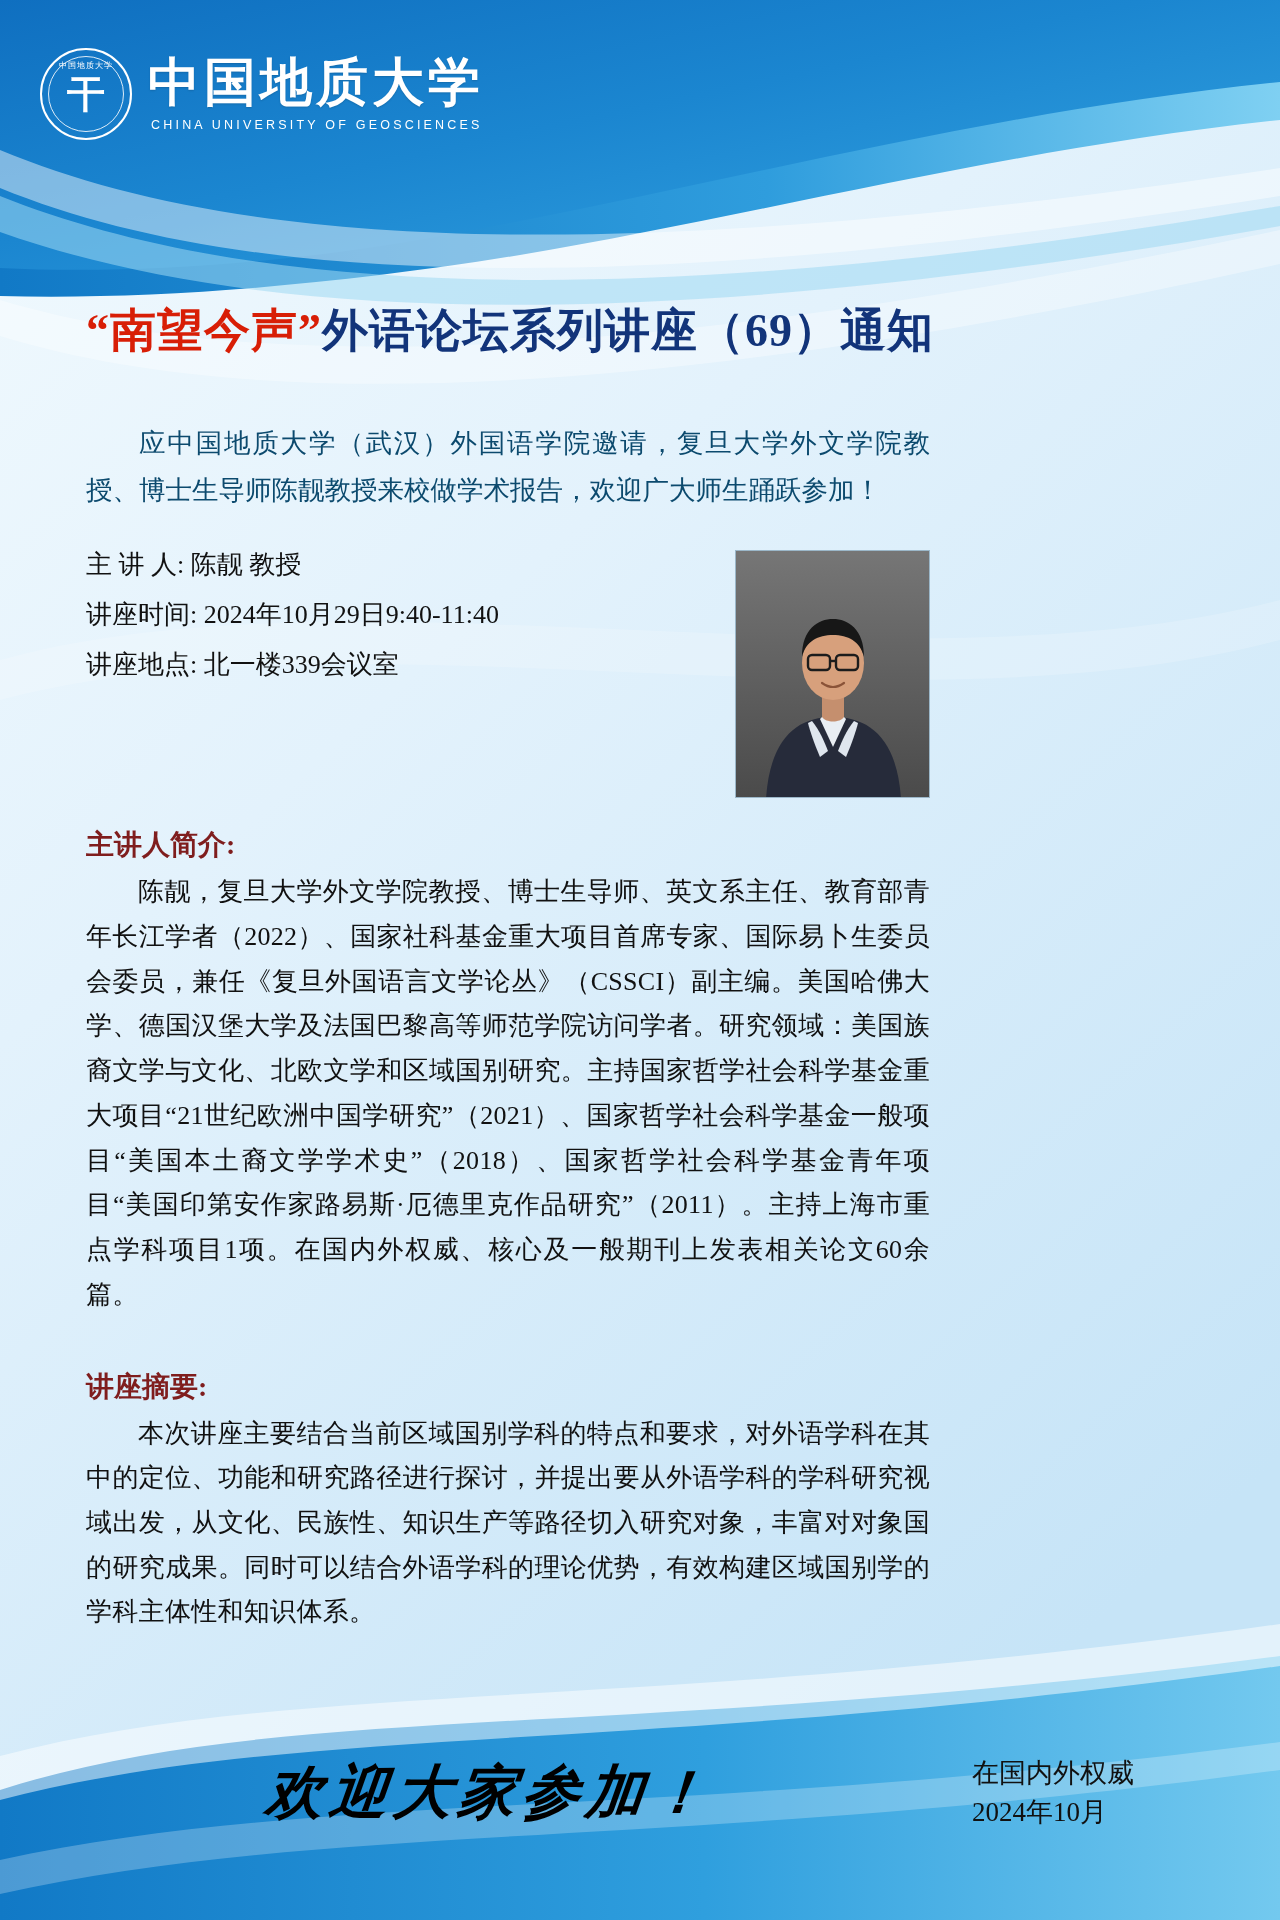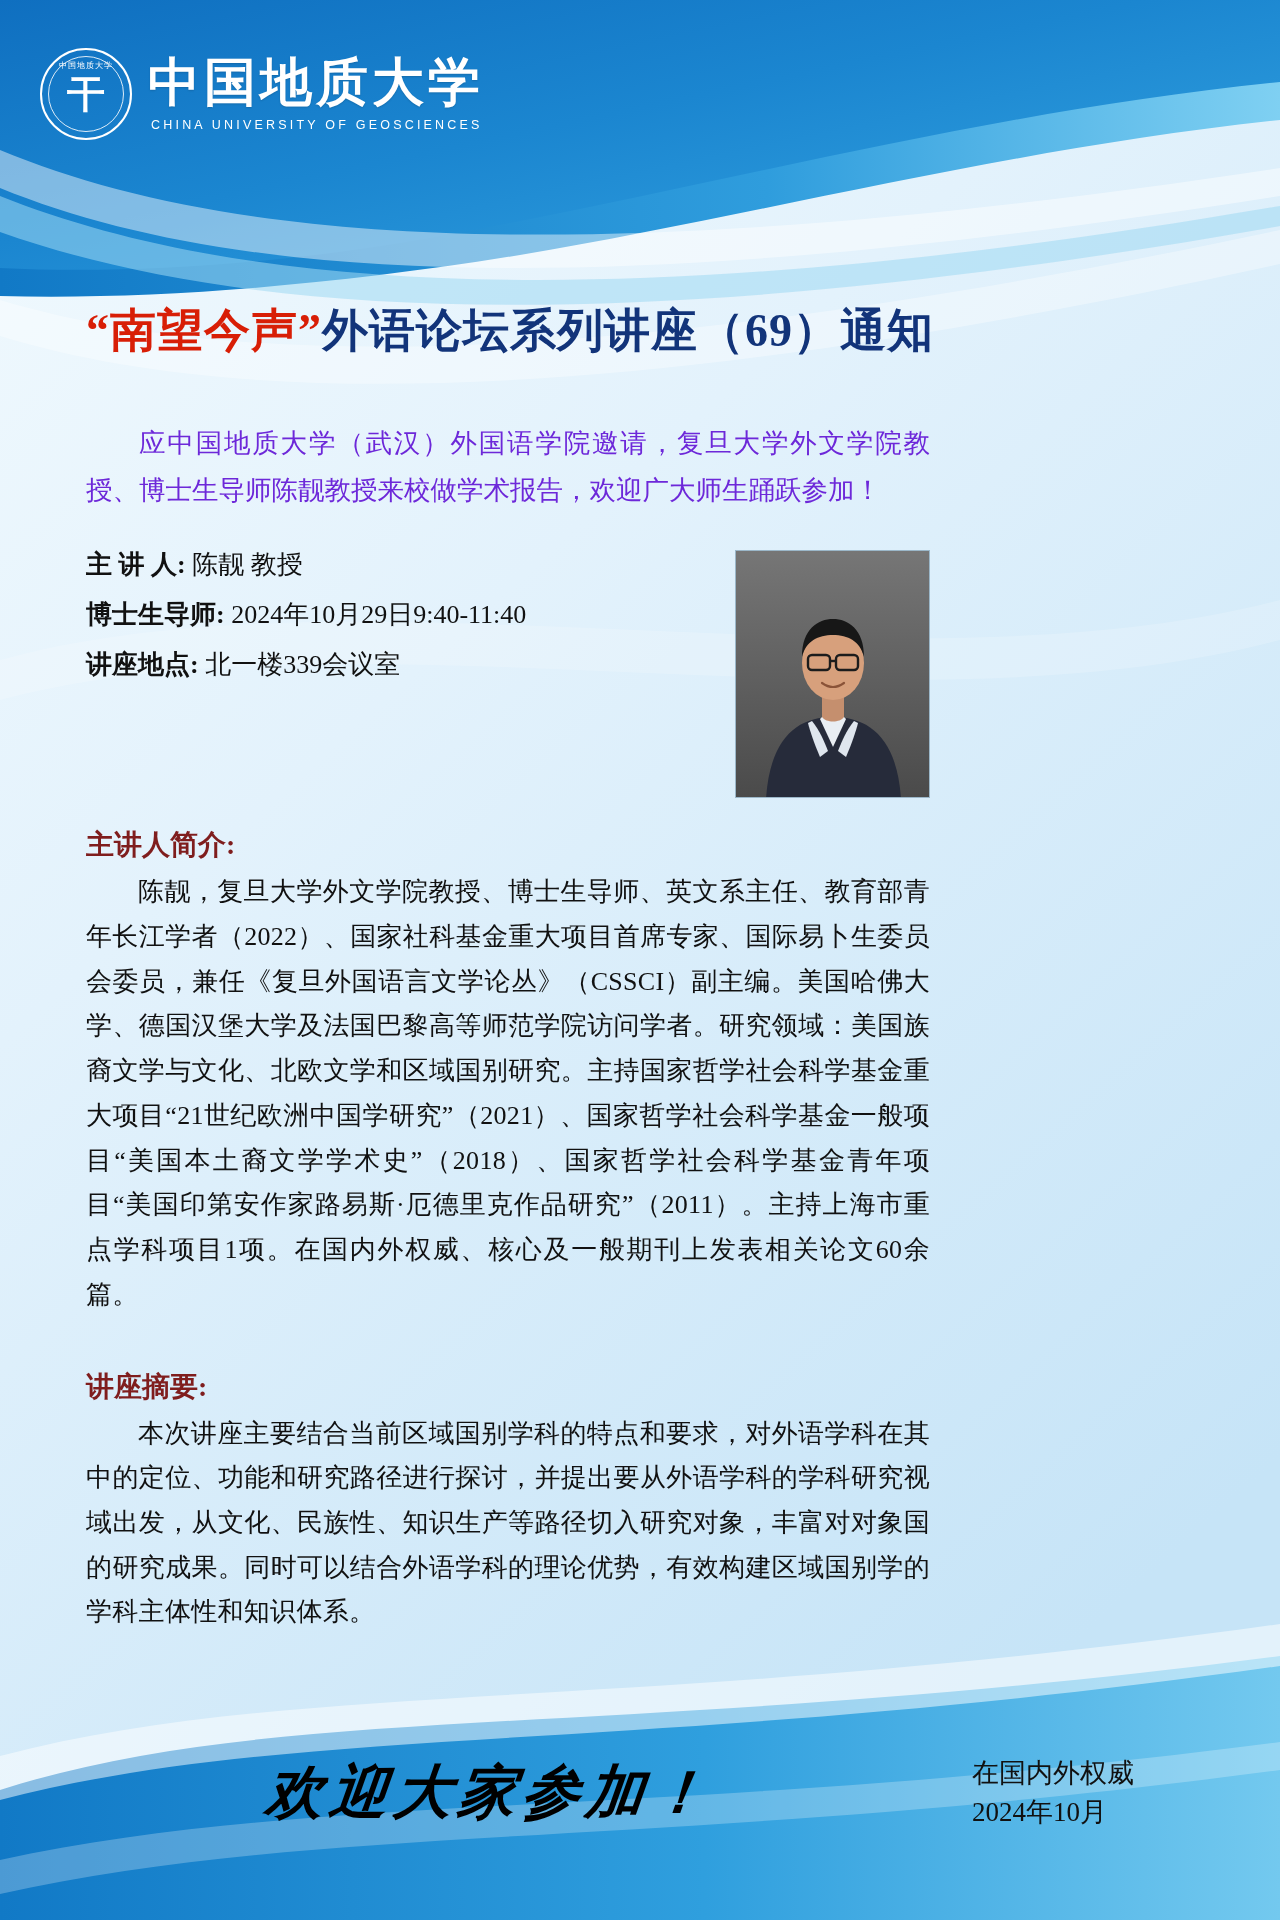--- a/index.html
+++ b/index.html
@@ -107,41 +107,41 @@
     color: #12347a;
     margin-bottom: 58px;
     white-space: nowrap;
   }
   .poster-title .red { color: #d81e06; }
 
   .intro-para {
     font-family: Liberation Sans, sans-serif;
     font-size: 26.5px;
     line-height: 1.78;
-    color: #6d28d9;
+    color: #0c4a6e;
     text-align: justify;
     text-indent: 2em;
     margin-bottom: 26px;
   }
 
   .info-block {
     position: relative;
     min-height: 270px;
   }
   .info-lines {
     width: 700px;
   }
   .info-line {
     font-family: "Liberation Serif", serif;
     font-size: 26px;
     color: #111111;
     line-height: 1.92;
     white-space: nowrap;
   }
-  .info-line .lbl { font-weight: 700; }
+  .info-line .lbl { font-weight: 400; }
 
   .speaker-photo {
     position: absolute;
     right: 0;
     top: 10px;
     width: 195px;
     height: 248px;
     border: 1px solid #9bb7c9;
     background: linear-gradient(180deg, #6f6f6f 0%, #5a5a5a 55%, #4d4d4d 100%);
     overflow: hidden;
@@ -262,21 +262,21 @@
 
   <p class="intro-para">应中国地质大学（武汉）外国语学院邀请，复旦大学外文学院教授、博士生导师陈靓教授来校做学术报告，欢迎广大师生踊跃参加！</p>
 
   <div class="info-block">
     <div class="info-lines">
       <div class="info-line">
         <span class="lbl">主 讲 人:</span>
         <span>陈靓 教授</span>
       </div>
       <div class="info-line">
-        <span class="lbl">博士生导师:</span>
+        <span class="lbl">讲座时间:</span>
         <span>2024年10月29日9:40-11:40</span>
       </div>
       <div class="info-line">
         <span class="lbl">讲座地点:</span>
         <span>北一楼339会议室</span>
       </div>
     </div>
 
     <div class="speaker-photo">
       <svg viewBox="0 0 195 248" width="195" height="248" preserveAspectRatio="none">

